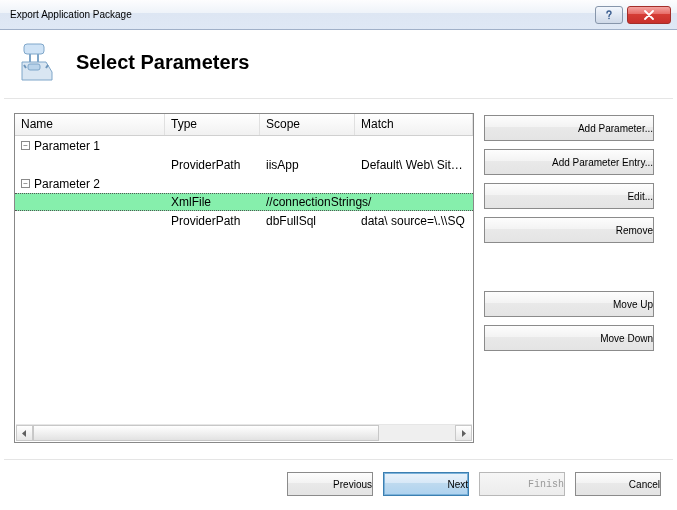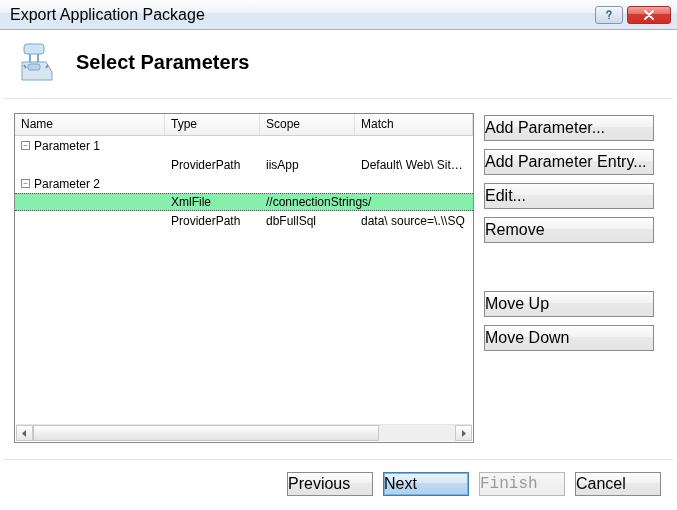--- a/index.html
+++ b/index.html
@@ -7,21 +7,21 @@
   body { background: #fff; width: 677px; height: 510px; position: relative; overflow: hidden; }
 
   
   .titlebar {
     height: 30px;
     background: linear-gradient(to bottom, #fdfdfe 0%, #eef3f9 45%, #dde6f3 46%, #dfe8f5 100%);
     border-bottom: 1px solid #a0b0c8;
     display: flex; align-items: center; padding: 0 6px;
     position: relative;
   }
-  .titlebar .title { flex: 1; padding-left: 4px; font-size: 16px; }
+  .titlebar .title { flex: 1; padding-left: 4px; font-size: 10px; }
   .titlebar .win-btns { display: flex; gap: 4px; }
   .win-btn { width: 28px; height: 18px; border: 1px solid #8796ab; border-radius: 3px;
     background: linear-gradient(to bottom,#f3f7fd,#cfd9e8); display: flex; align-items: center; justify-content: center; }
   .win-btn.close { width: 44px; background: linear-gradient(to bottom,#f4a3a0 0%,#e76b66 45%,#d53d35 46%,#c9302c 100%); border-color:#a32e2a; }
   .win-btn svg { display:block; }
 
   
   .header { display:flex; align-items:center; gap:16px; padding:10px 16px 14px 16px; }
   .header-icon { width:44px; height:44px; }
   .header-title { font-size:20px; font-weight:bold; }
@@ -55,21 +55,21 @@
   .hscroll { position:absolute; left:1px; right:1px; bottom:1px; height:17px; background:#f0f0f0; display:flex; align-items:stretch; border-top:1px solid #e6e6e6;}
   .hs-btn { width:17px; background:linear-gradient(to bottom,#fff,#e7e7e7); border:1px solid #c9c9c9; display:flex; align-items:center; justify-content:center;}
   .hs-track { flex:1; position:relative; background:#efefef;}
   .hs-thumb { position:absolute; left:0; top:0; bottom:0; width:82%; background:linear-gradient(to bottom,#fff,#e2e2e2); border:1px solid #c7c7c7;}
 
   
   .side-panel { display:flex; flex-direction:column; gap:8px; width:170px; padding-top:2px;}
   .side-gap { height:32px; }
   .btn { height:26px; border:1px solid #8b8b8b; border-radius:0;
     background:linear-gradient(to bottom,#fdfdfd 0%,#f3f3f3 45%,#e9e9e9 46%,#e4e4e4 100%);
-    display:flex; align-items:center; justify-content:flex-start; cursor:default; font-size:16px;}
+    display:flex; align-items:center; justify-content:flex-end; cursor:default; font-size:10px;}
 
   
   .footer-divider { height:1px; background:#e5e5e5; margin:8px 4px 0 4px;}
   .footer { display:flex; justify-content:flex-end; gap:10px; padding:12px 16px 0 16px;}
   .btn.wizard { width:86px; height:24px;}
   .btn.default { border-color:#3c7fb1; box-shadow:0 0 0 1px #7bb2da inset; background:linear-gradient(to bottom,#eaf3fb 0%,#d7e8f7 45%,#bedaef 46%,#aed2ef 100%);}
   .btn.disabled { color:#9a9a9a; border-color:#b8b8b8; background:linear-gradient(to bottom,#f6f6f6,#ececec);font-family:Liberation Mono, monospace;}
 </style>
 </head>
 <body>

